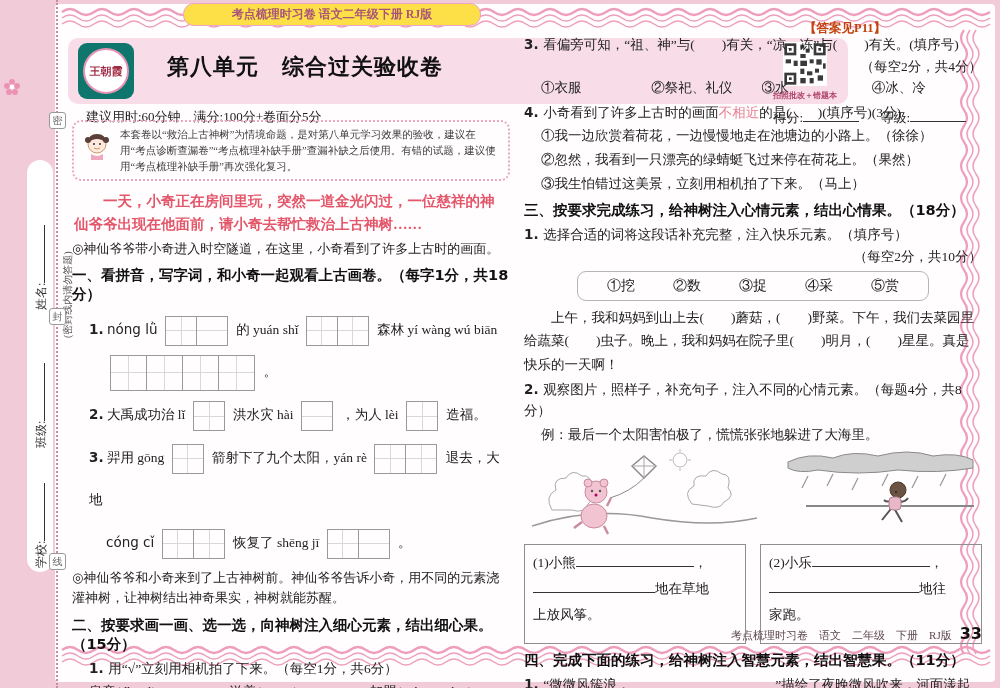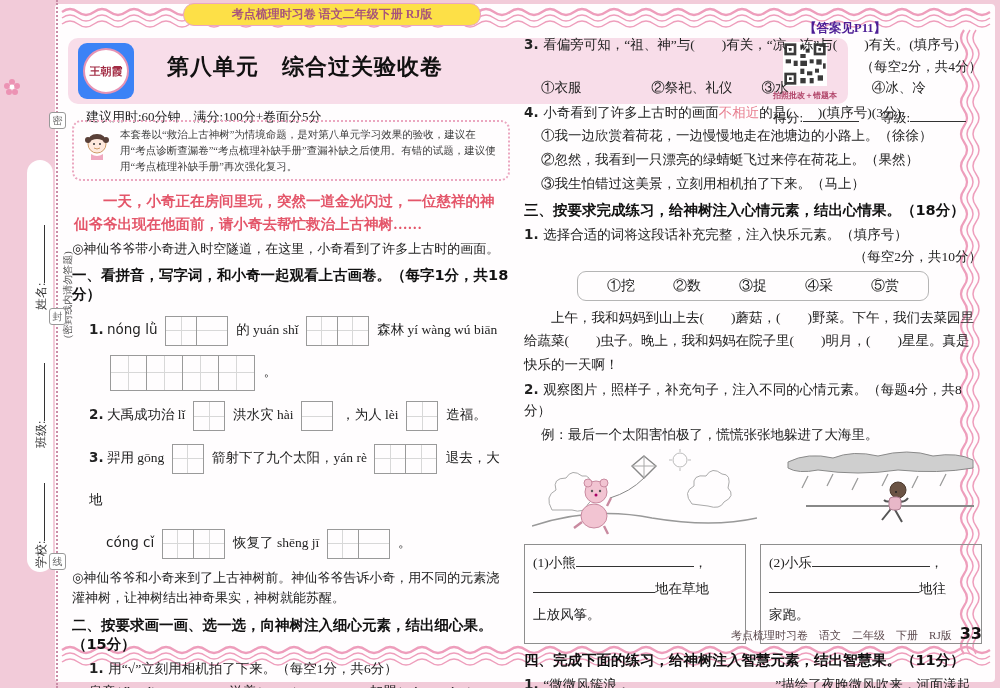--- a/index.html
+++ b/index.html
@@ -15,23 +15,23 @@
   
   .seal-line{position:absolute;left:56px;top:0;bottom:0;border-left:2px dotted #c98ca6;}
   .seal-strip{position:absolute;left:27px;top:160px;width:26px;height:412px;background:#fff;border-radius:13px;}
   .seal-label{position:absolute;left:5px;transform:rotate(-90deg);transform-origin:left top;white-space:nowrap;font-size:12px;color:#333;}
   .seal-note{position:absolute;left:61px;top:338px;transform:rotate(-90deg);transform-origin:left top;white-space:nowrap;font-size:10px;color:#555;}
   .seal-char{position:absolute;left:49px;width:15px;height:15px;border:1px solid #999;border-radius:3px;background:#fff;font-size:10px;line-height:15px;text-align:center;color:#666;}
   .bl{display:inline-block;border-bottom:1px solid #333;height:1em;vertical-align:baseline;}
   
   .pill{position:absolute;left:183px;top:3px;width:296px;height:21px;background:#fde047;border:1px solid #eaa6c2;border-radius:11px;
         font-size:12px;line-height:21px;text-align:center;color:#a8547a;font-weight:bold;z-index:5;}
-  .answer-ref{position:absolute;left:804px;top:20px;font-size:12.5px;font-weight:bold;color:#4c1d95;z-index:5;}
+  .answer-ref{position:absolute;left:804px;top:20px;font-size:12.5px;font-weight:bold;color:#c2410c;z-index:5;}
   .banner{position:absolute;left:68px;top:38px;width:780px;height:66px;background:#f8dde9;border-radius:10px;}
-  .logo{position:absolute;left:10px;top:5px;width:56px;height:56px;background:#3b82f6;border-radius:9px;display:flex;align-items:center;justify-content:center;}
+  .logo{position:absolute;left:10px;top:5px;width:56px;height:56px;background:#0f766e;border-radius:9px;display:flex;align-items:center;justify-content:center;}
   .logo-circle{width:42px;height:42px;background:#fff;border:2px solid #e693b4;border-radius:50%;display:flex;align-items:center;justify-content:center;}
   .logo-circle span{font-size:11px;font-weight:bold;color:#a22c44;}
   .banner-title{position:absolute;left:92px;top:14px;width:290px;text-align:center;font-size:22px;font-weight:bold;letter-spacing:1px;color:#111;
                 font-family:"DejaVu Sans","Liberation Sans",sans-serif;}
   .qr-wrap{position:absolute;right:8px;top:3px;width:70px;text-align:center;}
   .qr{width:44px;height:44px;margin:1px auto 0;background:#fff;}
   .qr-cap{font-size:8px;font-weight:bold;color:#b04368;white-space:nowrap;}
   .meta-line{position:absolute;left:86px;top:108px;width:896px;font-size:13px;color:#222;}
   .meta-right{position:absolute;right:16px;top:0;}
   

